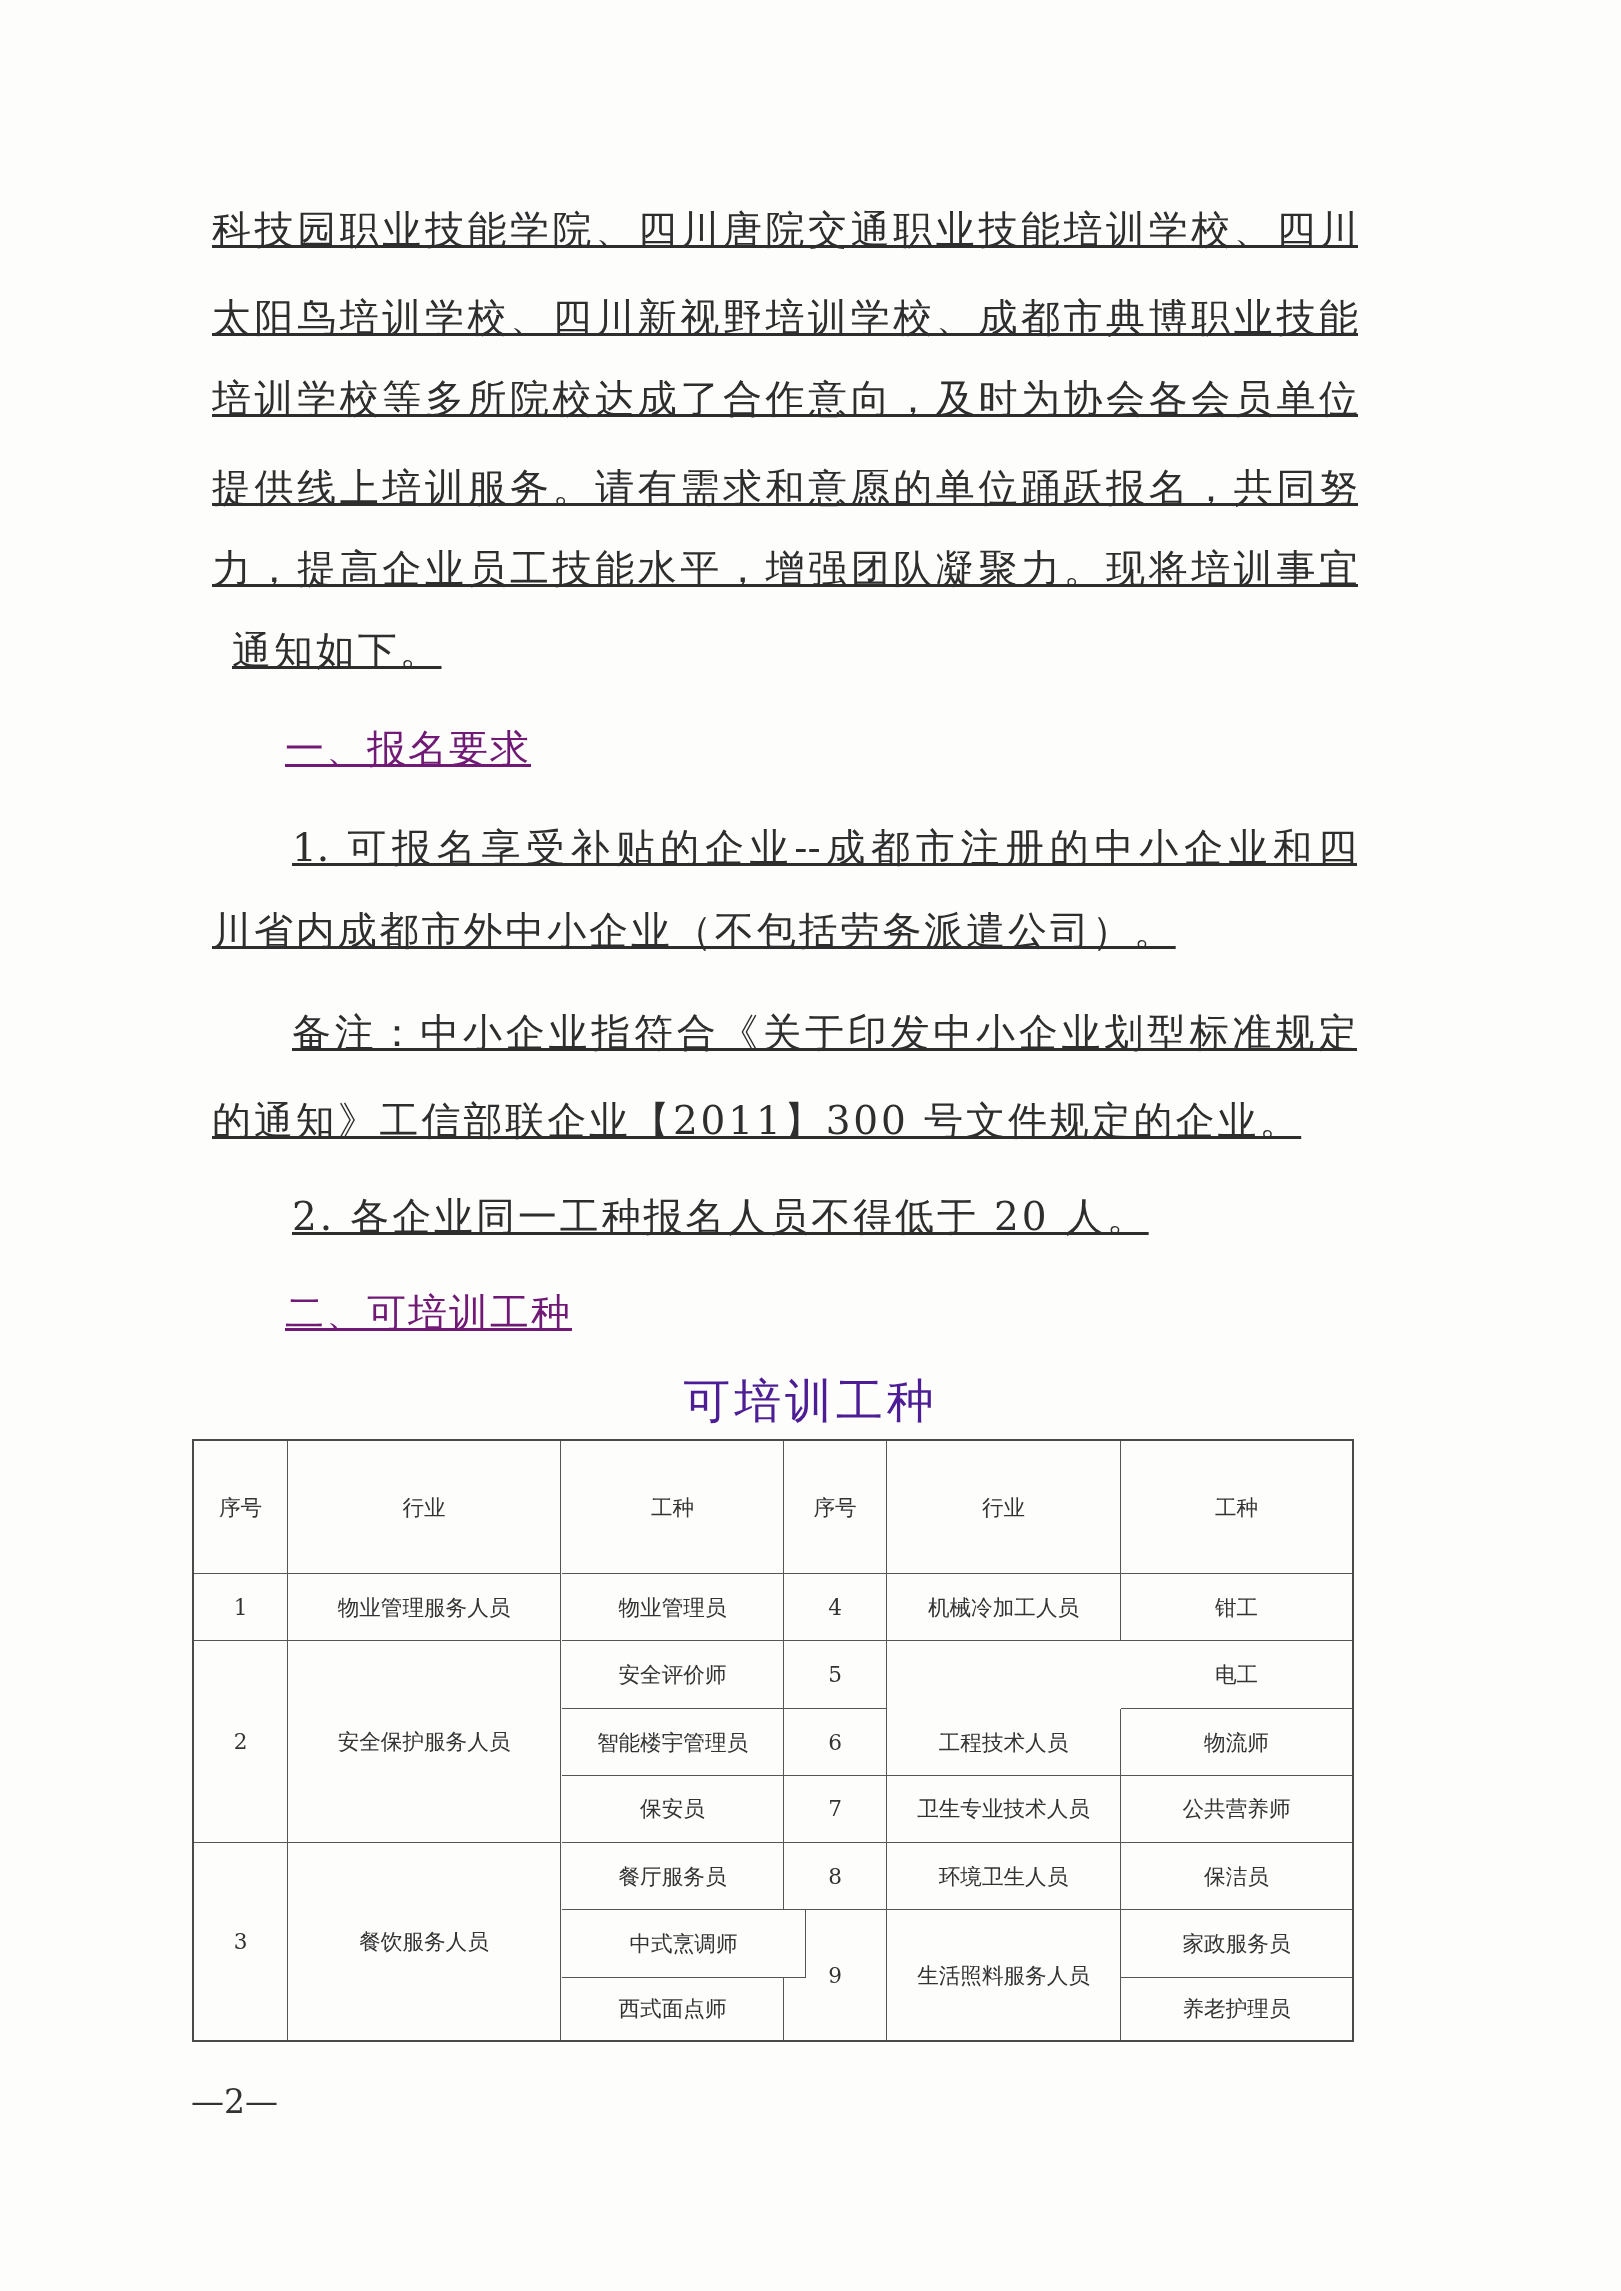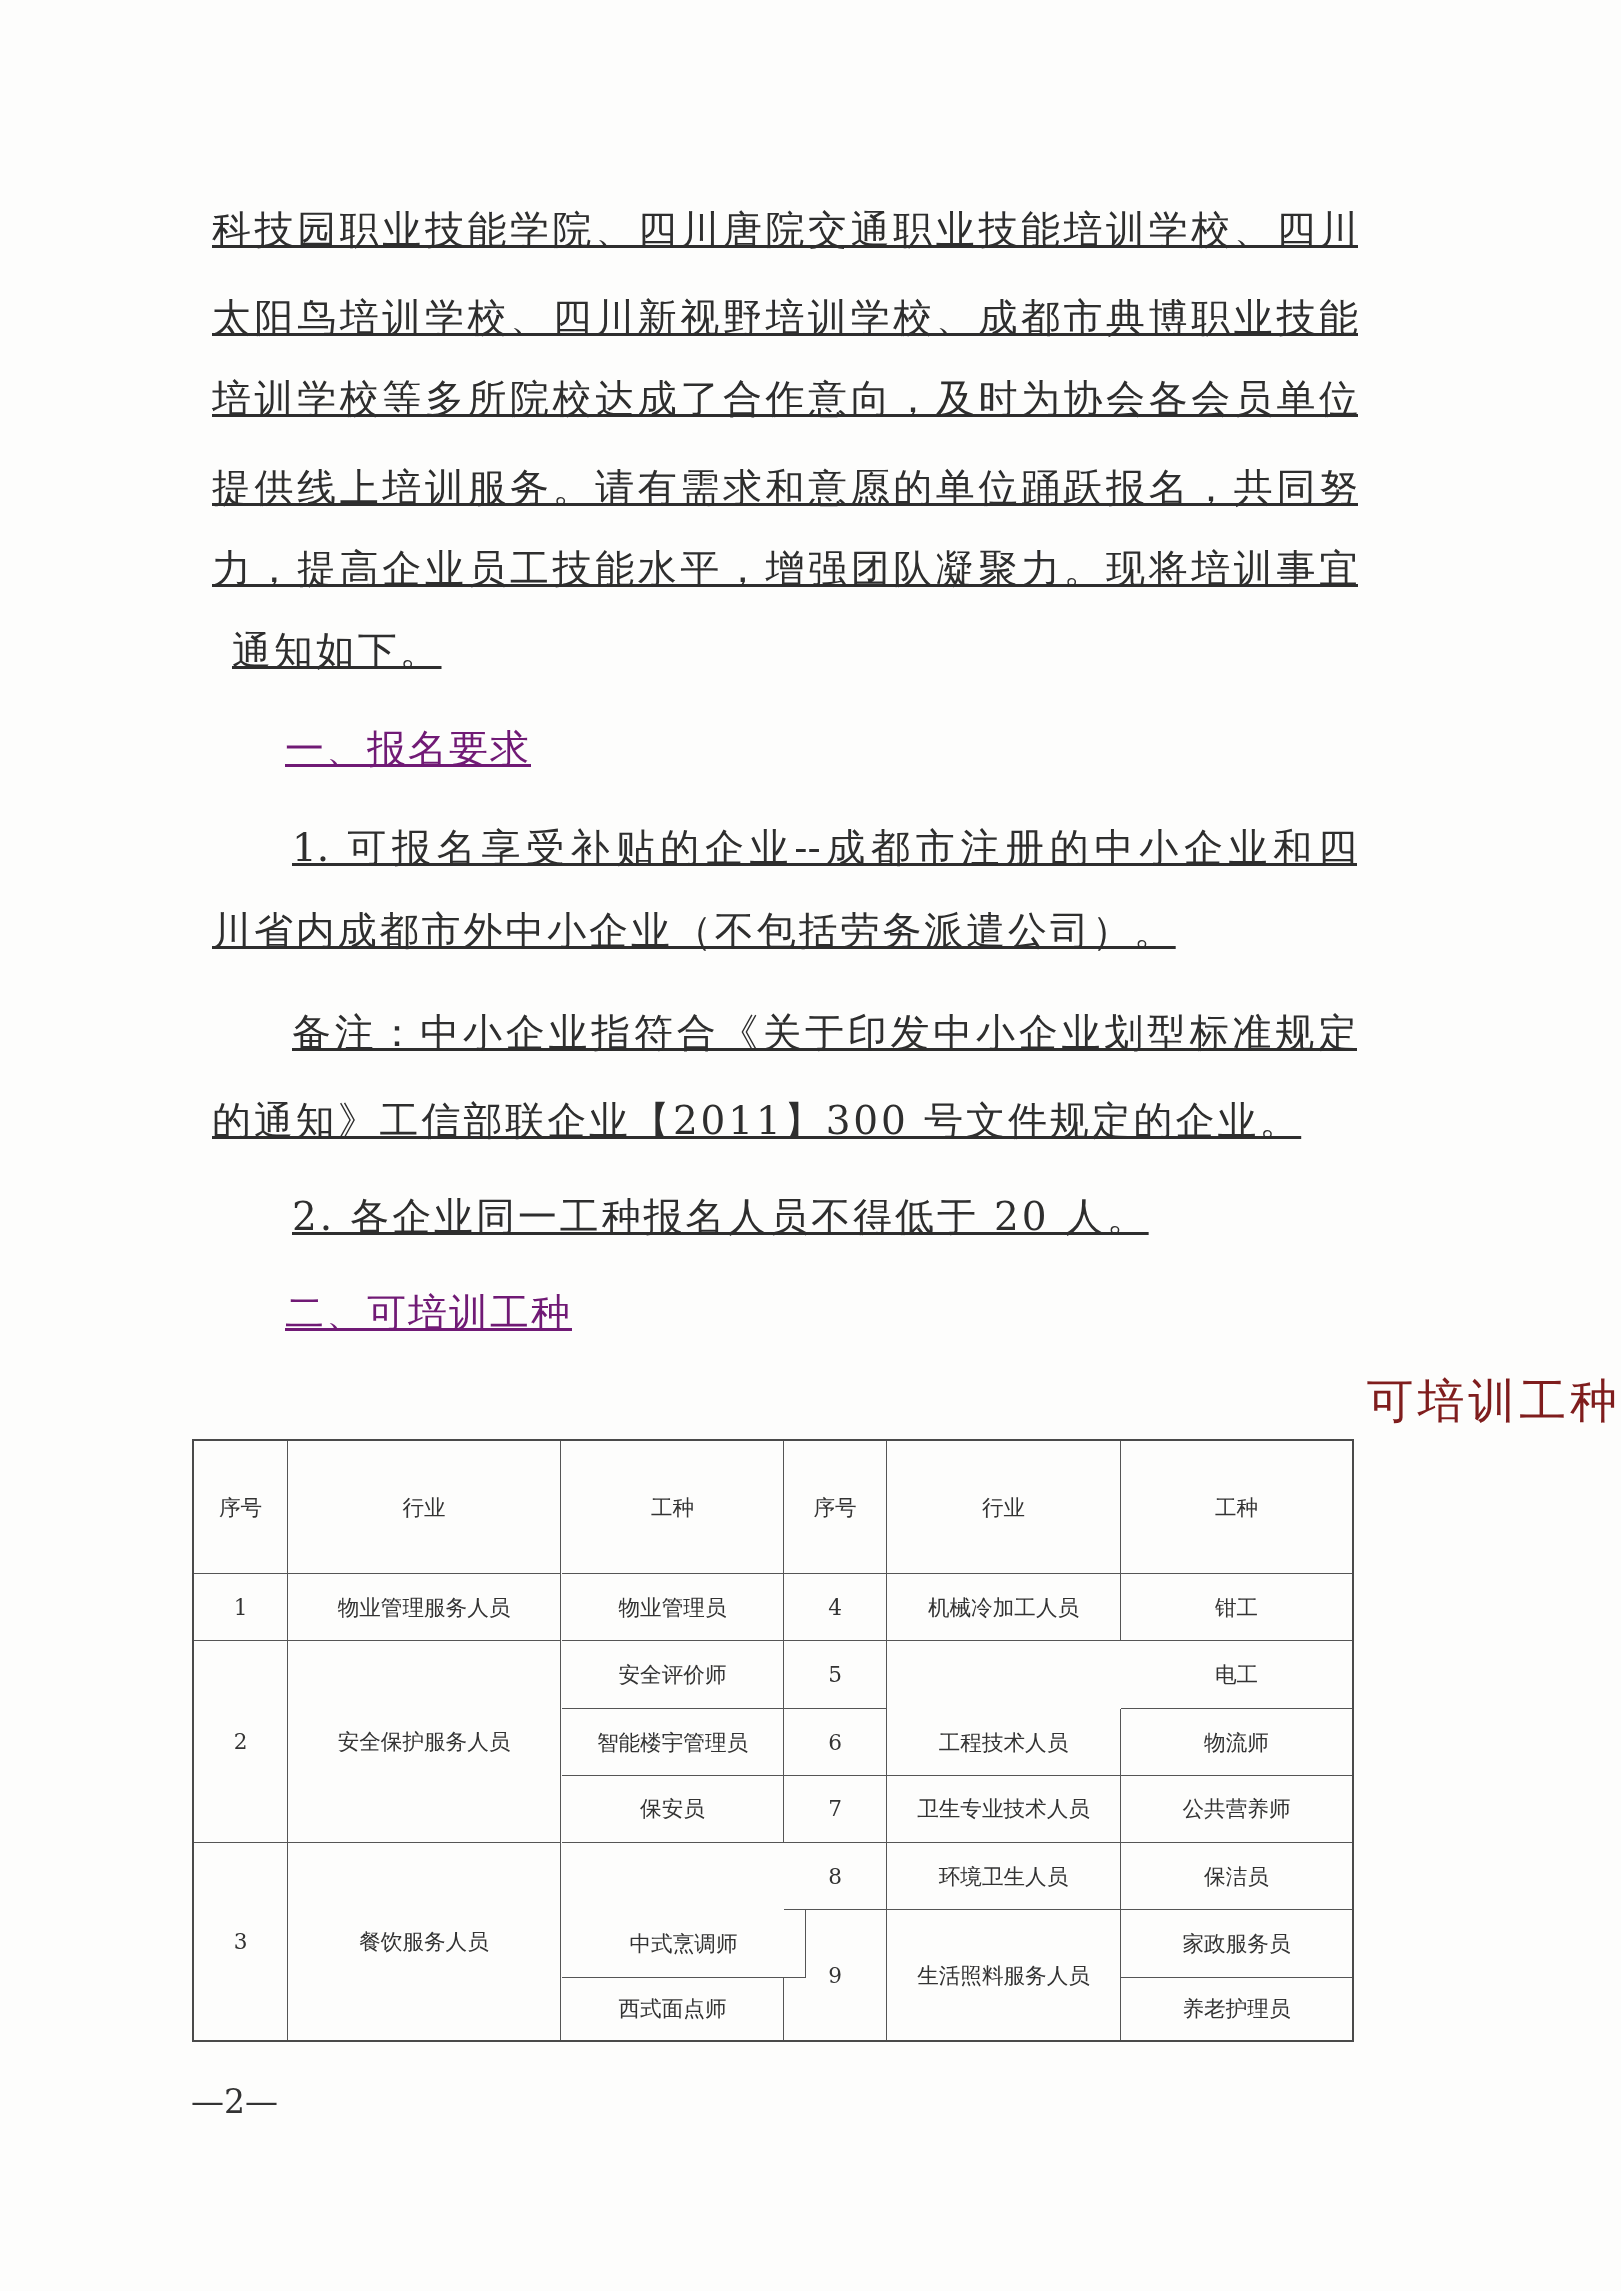--- a/index.html
+++ b/index.html
@@ -4,23 +4,23 @@
 <style>
   html, body { margin:0; padding:0; }
   body { width:1621px; height:2292px; background:#fdfdfc; position:relative; overflow:hidden;
          font-family:"DejaVu Serif","Liberation Serif",serif; color:#2e2e2e; }
   .line { position:absolute; left:212px; width:1146px; font-size:39px; line-height:49px; height:49px;
           white-space:nowrap; overflow:visible;text-decoration:underline; }
   .line.full { text-align:justify; text-align-last:justify; }
   .line.short { letter-spacing:2.9px; }
   .heading { position:absolute; font-size:39px; line-height:49px; letter-spacing:2px;
              font-family:"DejaVu Sans","Liberation Sans",sans-serif; color:#701a75;text-decoration:underline; }
-  .table-title { position:absolute; left:0; width:1621px; top:1373px; text-align:right;
+  .table-title { position:absolute; left:0; width:1621px; top:1373px; text-align:center;
                  font-size:47px; line-height:55px; letter-spacing:3.9px;
-                 font-family:"DejaVu Sans","Liberation Sans",sans-serif; color:#7f1d1d; }
+                 font-family:"DejaVu Sans","Liberation Sans",sans-serif; color:#4c1d95; }
   .tbl { position:absolute; left:192px; top:1439px; width:1162px; height:603px; border:2px solid #4a4a4a; box-sizing:border-box; }
   .cell { position:absolute; box-sizing:border-box; display:flex; align-items:center; justify-content:center;
           font-size:21.6px; color:#333; border-right:1.5px solid #555; border-bottom:1.5px solid #555; text-align:center; }
   .cell.lastcol { border-right:none; }
   .cell.lastrow { border-bottom:none; }
   .page-num { position:absolute; left:191px; top:2082px; font-size:33px; line-height:39px; color:#333;
               font-family:"DejaVu Serif","Liberation Serif",serif; }
 </style>
 </head>
 <body>
@@ -57,20 +57,21 @@
   <div class="cell" style="left:368px;top:133px;width:222px;height:67px;">物业管理员</div>
 
   <div class="cell" style="left:0;top:200px;width:94px;height:202px;">2</div>
   <div class="cell" style="left:94px;top:200px;width:273px;height:202px;">安全保护服务人员</div>
   <div class="cell" style="left:368px;top:200px;width:222px;height:68px;">安全评价师</div>
   <div class="cell" style="left:368px;top:268px;width:222px;height:67px;">智能楼宇管理员</div>
   <div class="cell" style="left:368px;top:334px;width:222px;height:68px;">保安员</div>
 
   <div class="cell lastrow" style="left:0;top:402px;width:94px;height:197px;">3</div>
   <div class="cell lastrow" style="left:94px;top:402px;width:273px;height:197px;">餐饮服务人员</div>
+  <div class="cell" style="left:368px;top:402px;width:222px;height:67px;">餐厅服务员</div>
   <div class="cell" style="left:368px;top:469px;width:244px;height:68px;">中式烹调师</div>
   <div class="cell lastrow" style="left:368px;top:536px;width:222px;height:63px;">西式面点师</div>
 
   <div class="cell" style="left:590px;top:133px;width:103px;height:67px;">4</div>
   <div class="cell" style="left:693px;top:133px;width:234px;height:67px;">机械冷加工人员</div>
   <div class="cell lastcol" style="left:927px;top:133px;width:231px;height:67px;">钳工</div>
 
   <div class="cell" style="left:590px;top:200px;width:103px;height:68px;">5</div>
   <div class="cell lastcol" style="left:927px;top:200px;width:231px;height:68px;">电工</div>
 

